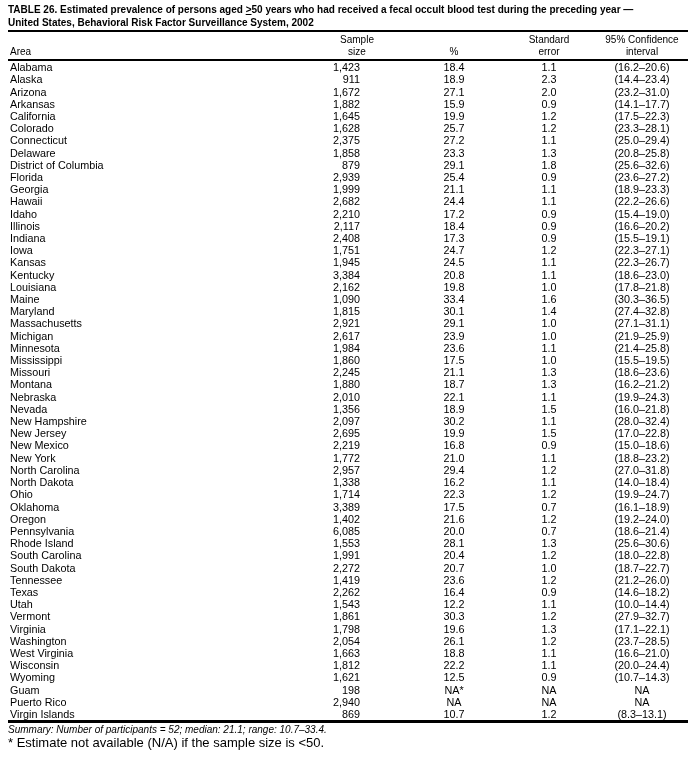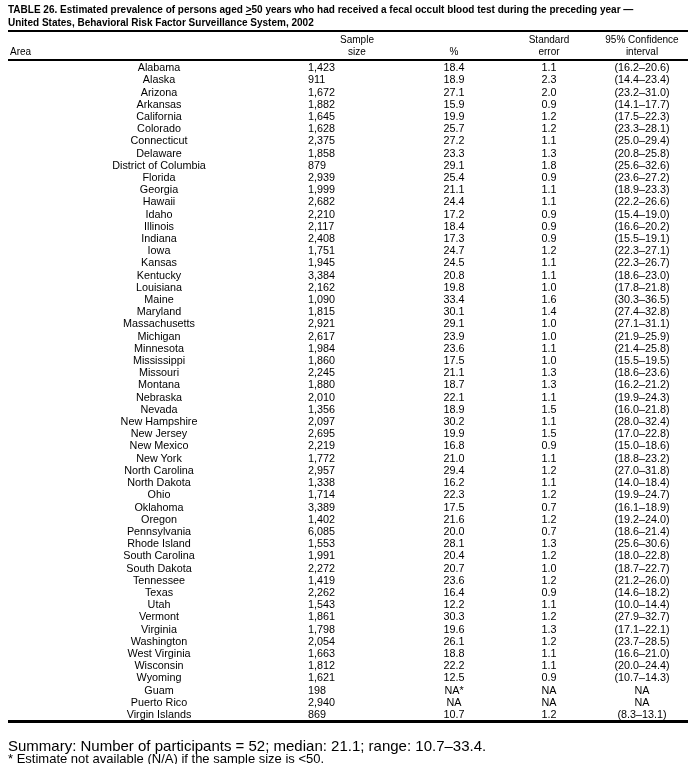--- a/index.html
+++ b/index.html
@@ -44,29 +44,30 @@
   th.col-sample, th.col-pct, th.col-se, th.col-ci { text-align: center; }
   tbody { border-bottom: 3px solid #000000; }
   tbody tr { height: 12.2px; }
   td {
     font-size: 10.8px;
     line-height: 12.2px;
     padding: 0;
     white-space: nowrap;
     overflow: hidden;
   }
-  td.cell-area   { text-align: center;  padding-left: 2px; }
-  td.cell-sample { padding-right: 46px; }
+  td.cell-area   { text-align: left;  padding-left: 2px; }
+  td.cell-sample { text-align: right; padding-right: 46px; }
   td.cell-pct    { text-align: center; }
   td.cell-se     { text-align: center; }
   td.cell-ci     { text-align: center; }
   .summary {
-    font-size: 15px;
+    font-size: 10px;
     line-height: 12.5px;
-    margin-top: 17px;
+    margin-top: 1px;
+    font-style: italic;
   }
   .footnote {
     font-size: 13px;
     line-height: 12.5px;
   }
 </style>
 </head>
 <body>
 
 <div class="page">

